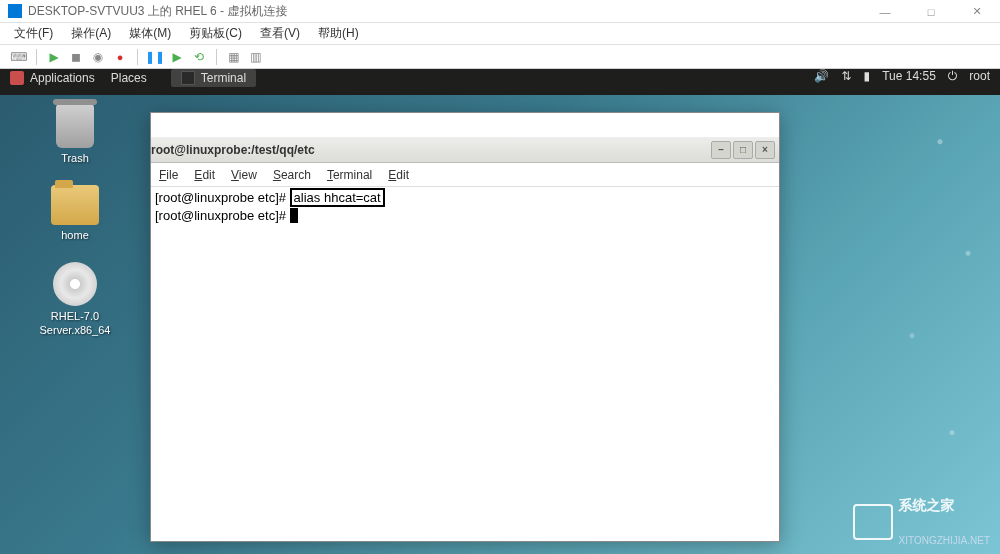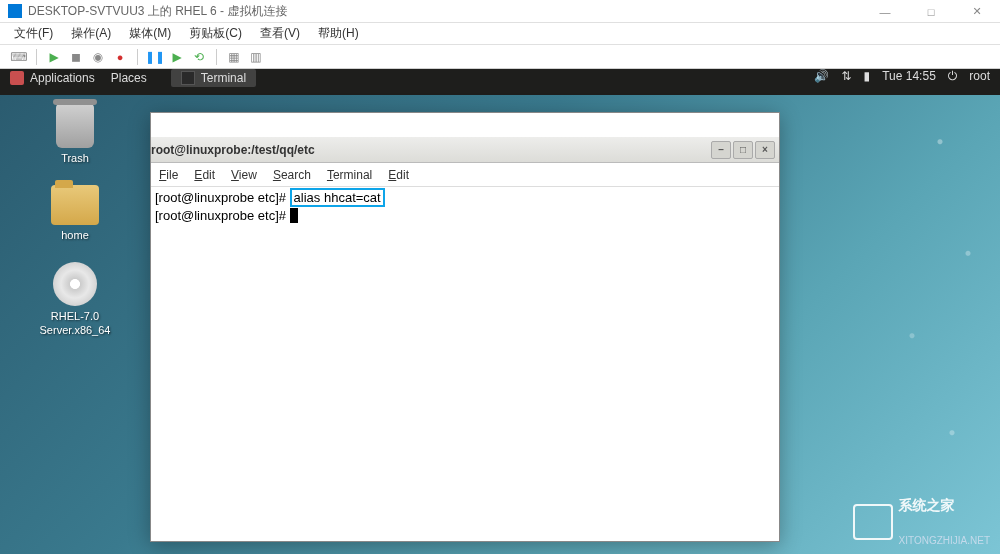--- a/index.html
+++ b/index.html
@@ -56,21 +56,21 @@
 
 
 .terminal-window { position: absolute; left: 150px; top: 43px; width: 630px; height: 430px; background: #fff; border: 1px solid #888; box-shadow: 0 4px 20px rgba(0,0,0,0.3); }
 .term-title { height: 26px; background: linear-gradient(#ededeb, #dcdcd8); display: flex; align-items: center; justify-content: flex-start; font-size: 12px; font-weight: bold; color: #333; border-bottom: 1px solid #bbb; position: relative; margin-top: 24px; }
 .term-controls { position: absolute; right: 4px; display: flex; gap: 2px; }
 .term-controls div { width: 20px; height: 18px; background: #d5d5d0; border: 1px solid #aaa; display: flex; align-items: center; justify-content: center; font-size: 10px; border-radius: 2px; color: #555; }
 .term-menu { height: 24px; display: flex; align-items: center; padding: 6px 8px; gap: 16px; font-size: 12px; color: #333; border-bottom: 1px solid #ddd; }
 .term-menu span { text-decoration: underline; text-decoration-color: transparent; }
 .term-menu span::first-letter { text-decoration: underline; }
 .term-body { padding: 2px 4px; font-family: "DejaVu Sans Mono", monospace; font-size: 13px; line-height: 1.35; color: #000; white-space: pre; }
-.term-highlight { border: 2px solid #0ea5e9; padding: 0 2px; display: inline; }
+.term-highlight { border: 2px solid #000000; padding: 0 2px; display: inline; }
 .term-cursor { display: inline-block; width: 8px; height: 15px; background: #000; vertical-align: text-bottom; }
 
 
 .watermark { position: absolute; right: 10px; bottom: 8px; display: flex; align-items: center; gap: 6px; color: #fff; font-size: 14px; opacity: 0.9; }
 .wm-logo { width: 40px; height: 36px; border: 2px solid #fff; border-radius: 4px; position: relative; }
 .wm-text { font-weight: bold; }
 .wm-sub { font-size: 10px; color: #cde; margin-top: 20px; }
 </style>
 </head>
 <body>

